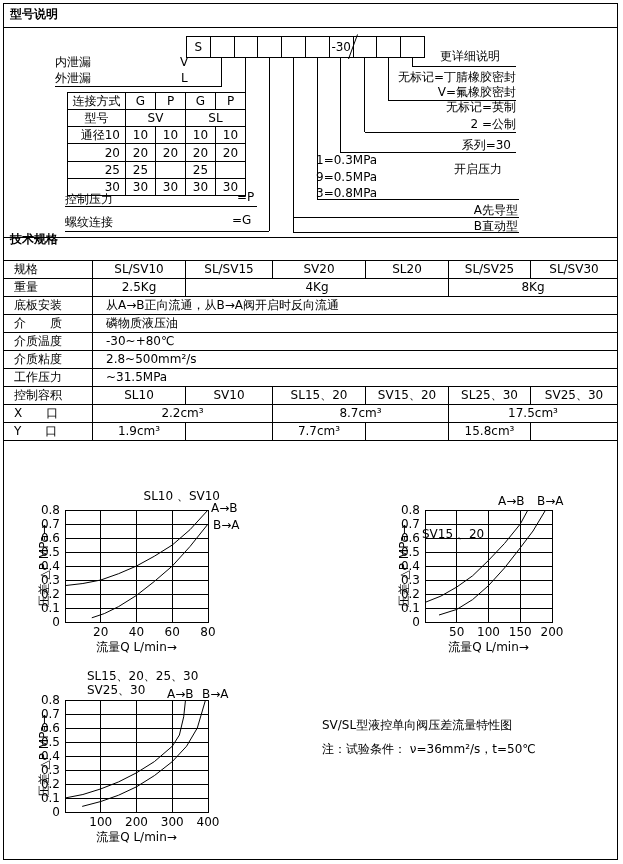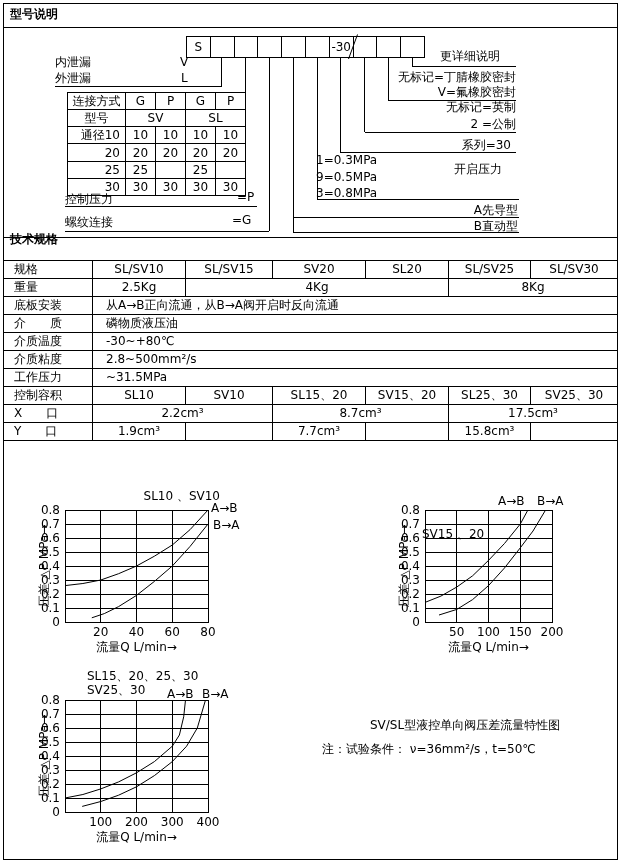--- a/index.html
+++ b/index.html
@@ -254,21 +254,21 @@
   <div class="ylab" style="left:396px;top:622px;width:112px;">压差 △P MPa→</div>
   <div class="abs" style="left:425px;top:640px;width:127px;text-align:center;">流量Q L/min→</div>
 
   <div class="abs" style="left:87px;top:669px;">SL15、20、25、30</div>
   <div class="abs" style="left:87px;top:683px;">SV25、30</div>
   <div class="abs" style="left:167px;top:687px;">A→B</div>
   <div class="abs" style="left:202px;top:687px;">B→A</div>
   <div class="ylab" style="left:36px;top:812px;width:112px;">压差 △P MPa→</div>
   <div class="abs" style="left:65px;top:830px;width:143px;text-align:center;">流量Q L/min→</div>
 
-  <div class="abs" style="left:322px;top:718px;margin-left:48px;">SV/SL型液控单向阀压差流量特性图</div>
+  <div class="abs" style="left:322px;top:718px;">SV/SL型液控单向阀压差流量特性图</div>
   <div class="abs" style="left:322px;top:742px;">注：试验条件： ν=36mm²/s，t=50℃</div>
 
   <svg id="overlay" width="623" height="864" style="position:absolute;left:0;top:0;pointer-events:none;">
     <path d="M55 86 H221.8 M221.8 86 V58
          M65 206 H257 M245.6 58 V92
          M65 231 H269.4 M269.4 231 V58
          M293.2 58 V232.5 M293.2 217.5 H519 M293.2 232.5 H519
          M317 58 V199.5 M317 199.5 H519
          M340.8 58 V152.5 M340.8 152.5 H516
          M364.6 58 V132 M364.6 132 H516

